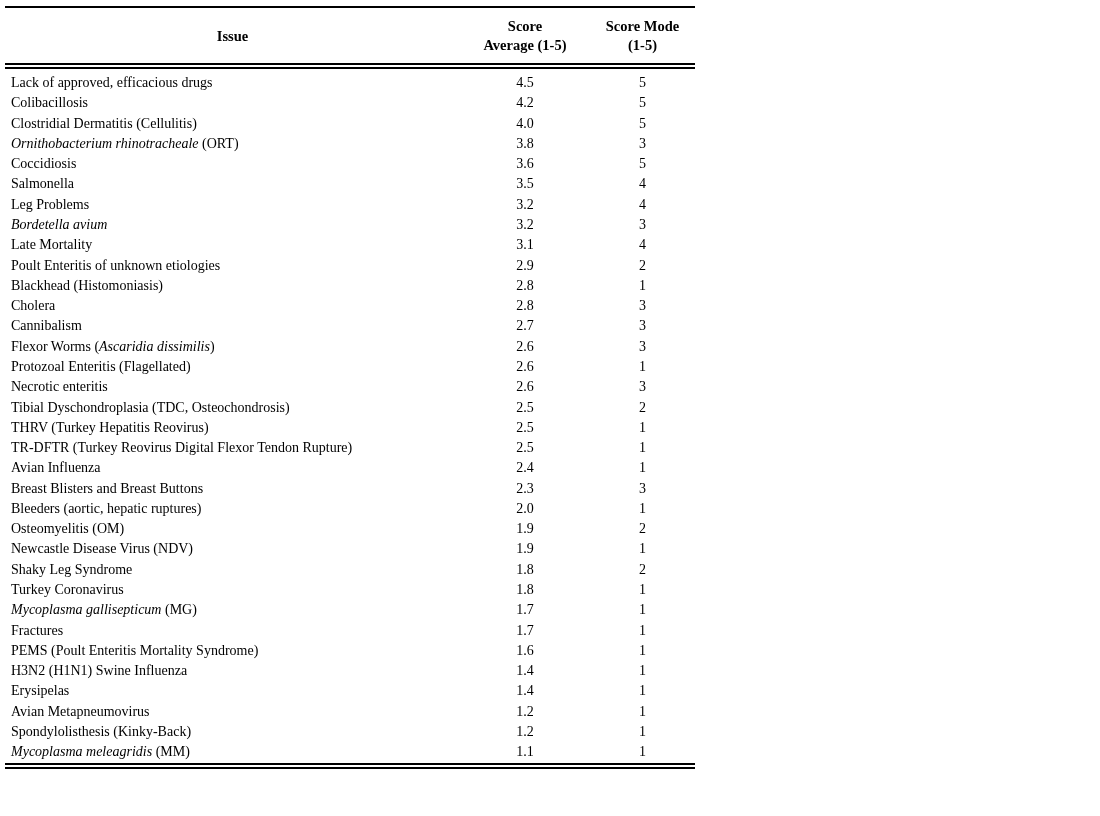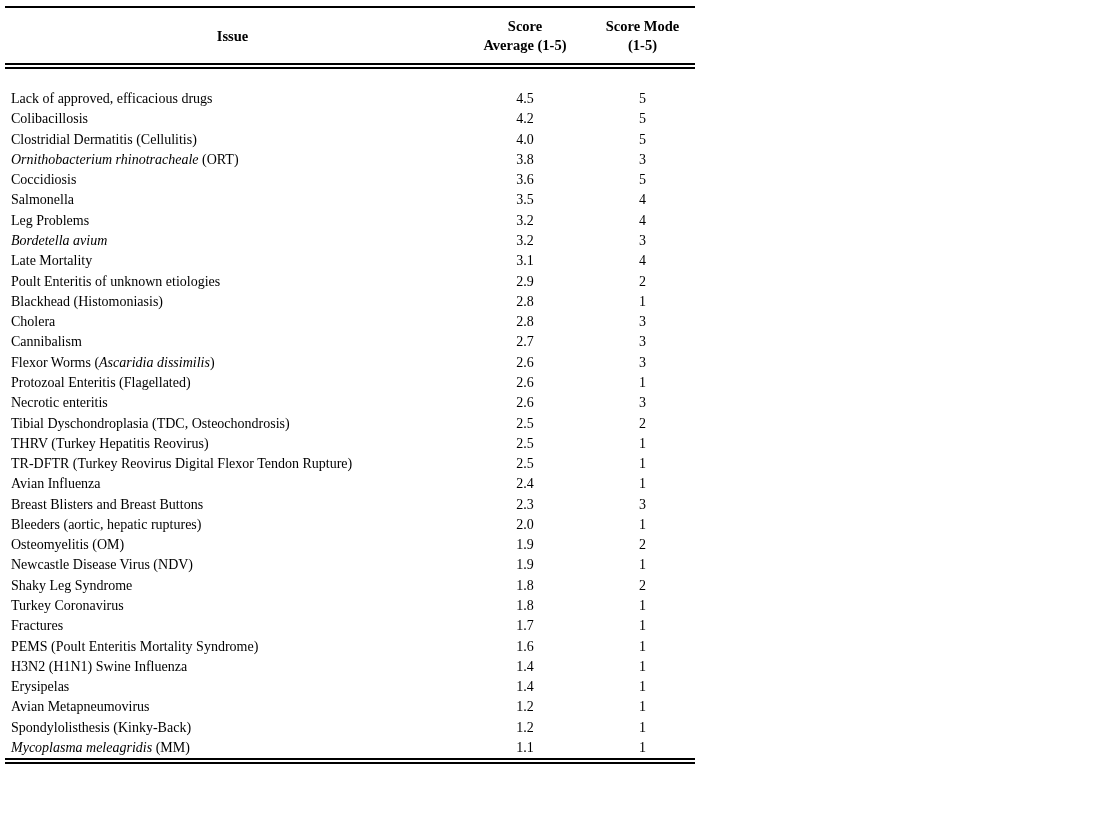--- a/index.html
+++ b/index.html
@@ -54,21 +54,21 @@
     white-space: nowrap;
     overflow: hidden;
   }
   tbody td.issue-cell {
     text-align: left;
     padding-left: 6px;
   }
   tbody td.num-cell {
     text-align: center;
   }
-  tbody tr:first-child td { padding-top: 20px; }
+  tbody tr:first-child td { padding-top: 4px; }
   .issue-cell i { font-style: italic; }
 </style>
 </head>
 <body>
 
 <div class="page">
   <div class="table-container">
     <table class="score-table">
       <colgroup>
         <col class="col-issue">
@@ -215,20 +215,25 @@
     <td class="issue-cell"><span>Shaky Leg Syndrome</span><i></i><span></span></td>
     <td class="num-cell">1.8</td>
     <td class="num-cell">2</td>
   </tr>
           <tr>
     <td class="issue-cell"><span>Turkey Coronavirus</span><i></i><span></span></td>
     <td class="num-cell">1.8</td>
     <td class="num-cell">1</td>
   </tr>
           <tr>
+    <td class="issue-cell"><span></span><i>Mycoplasma gallisepticum</i><span> (MG)</span></td>
+    <td class="num-cell">1.7</td>
+    <td class="num-cell">1</td>
+  </tr>
+          <tr>
     <td class="issue-cell"><span>Fractures</span><i></i><span></span></td>
     <td class="num-cell">1.7</td>
     <td class="num-cell">1</td>
   </tr>
           <tr>
     <td class="issue-cell"><span>PEMS (Poult Enteritis Mortality Syndrome)</span><i></i><span></span></td>
     <td class="num-cell">1.6</td>
     <td class="num-cell">1</td>
   </tr>
           <tr>

